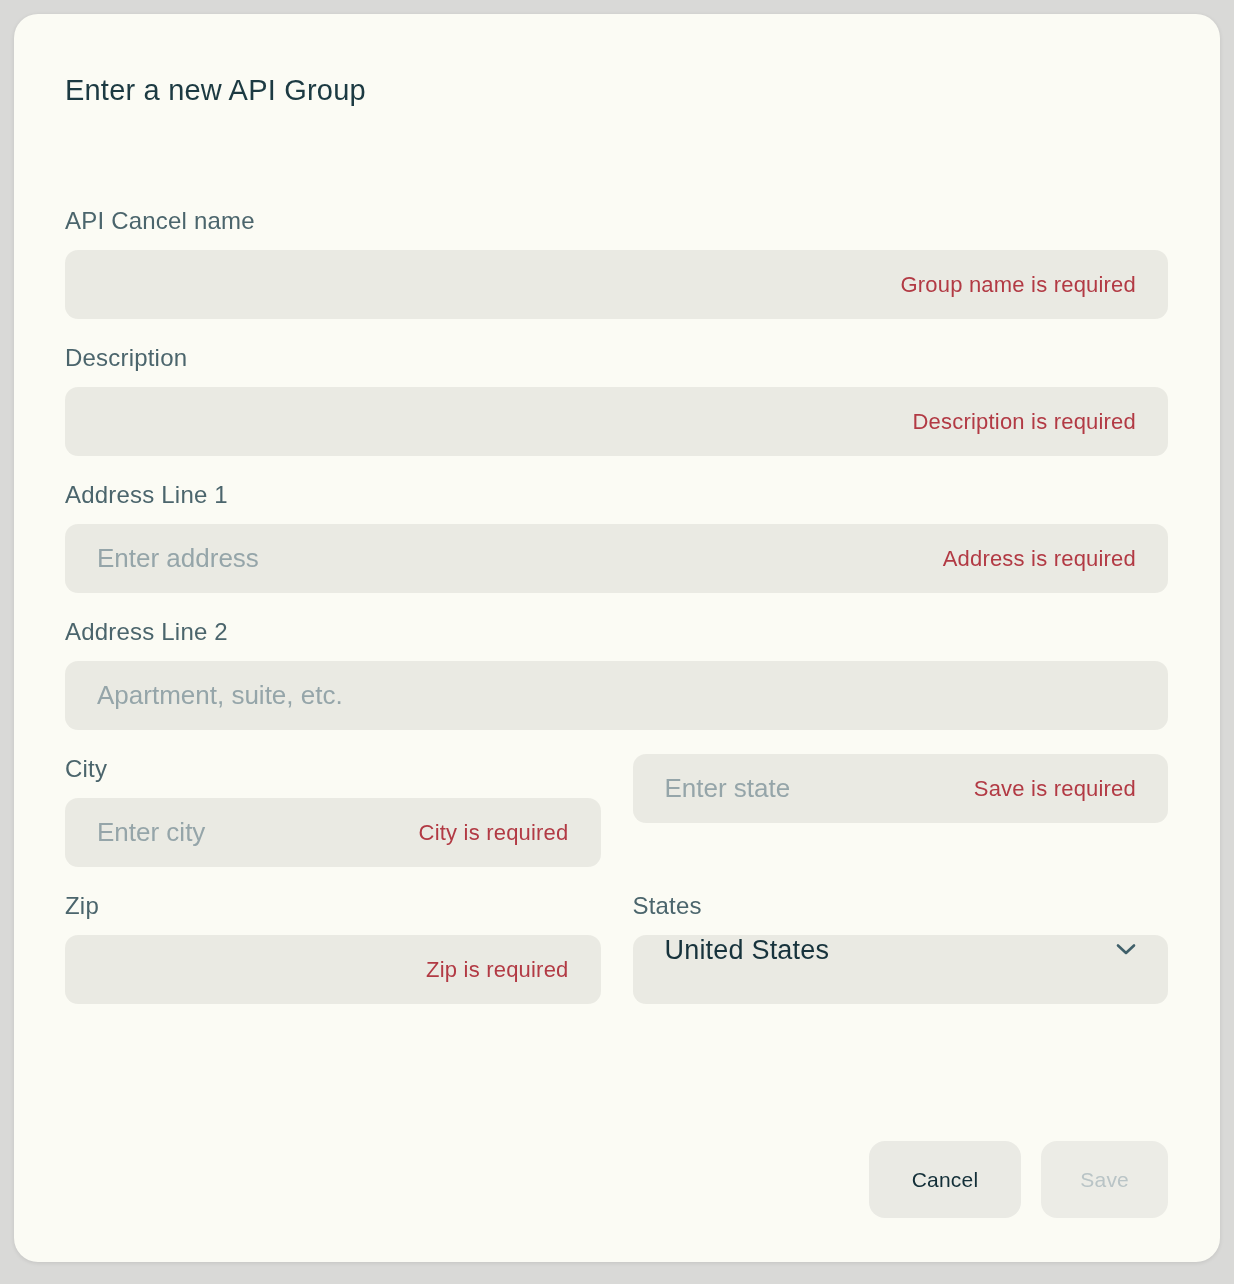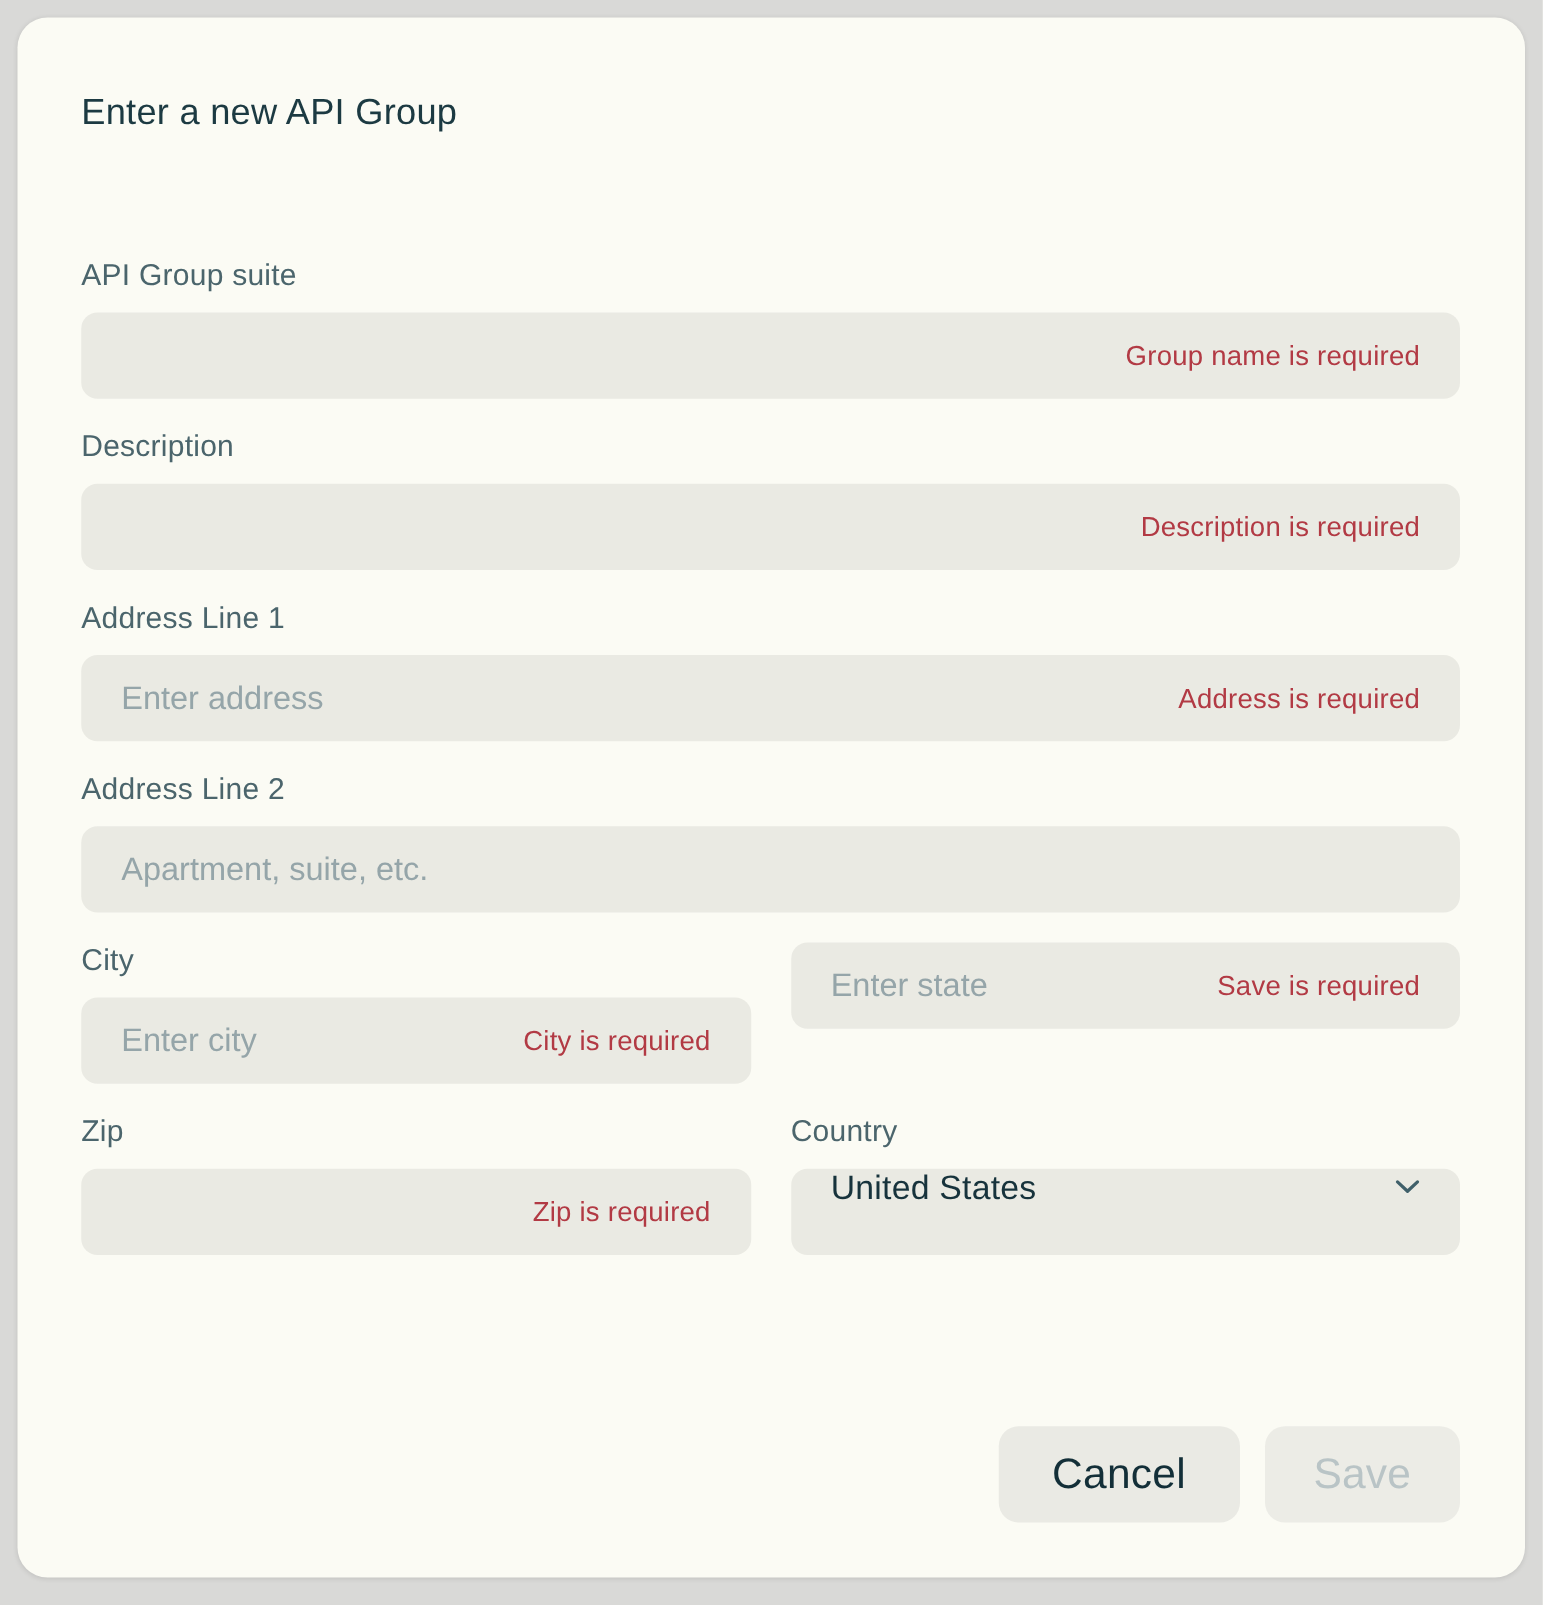--- a/index.html
+++ b/index.html
@@ -87,21 +87,21 @@
     margin-top: 137px;
     display: flex;
     justify-content: flex-end;
     gap: 20px;
   }
   .btn {
     height: 77px;
     border: none;
     border-radius: 16px;
     font-family: "Liberation Sans", "DejaVu Sans", sans-serif;
-    font-size: 34px;
+    font-size: 21px;
     font-weight: 500;
     letter-spacing: 0.2px;
     cursor: pointer;
   }
   .btn-cancel {
     background: #eaeae4;
     color: #132f38;
     padding: 0 43px;
   }
   .btn-save {
@@ -112,21 +112,21 @@
   }
 </style>
 </head>
 <body>
 
 <div class="card">
 
   <h1 class="dialog-title">Enter a new API Group</h1>
 
   <div class="field">
-    <div class="field-label">API Group suite</div>
+    <div class="field-label">API Cancel name</div>
     <div class="input-wrap">
       <input type="text" class="text-input" value="" style="">
       <span class="error-msg">Group name is required</span>
     </div>
   </div>
 
   <div class="field">
     <div class="field-label">Description</div>
     <div class="input-wrap">
       <input type="text" class="text-input" value="" style="">
@@ -167,21 +167,21 @@
 
   <div class="two-col">
     <div class="field">
       <div class="field-label">Zip</div>
       <div class="input-wrap">
         <input type="text" class="text-input" value="" style="">
         <span class="error-msg">Zip is required</span>
       </div>
     </div>
     <div class="field">
-      <div class="field-label">Country</div>
+      <div class="field-label">States</div>
       <div class="select-box">
         <span class="select-value">United States</span>
         <span class="chevron">
           <svg width="28" height="28" viewBox="0 0 28 28" fill="none">
             <path d="M6 10.5 L14 18 L22 10.5" stroke="#40606a" stroke-width="2.6" stroke-linecap="round" stroke-linejoin="round"></path>
           </svg>
         </span>
       </div>
     </div>
   </div>

